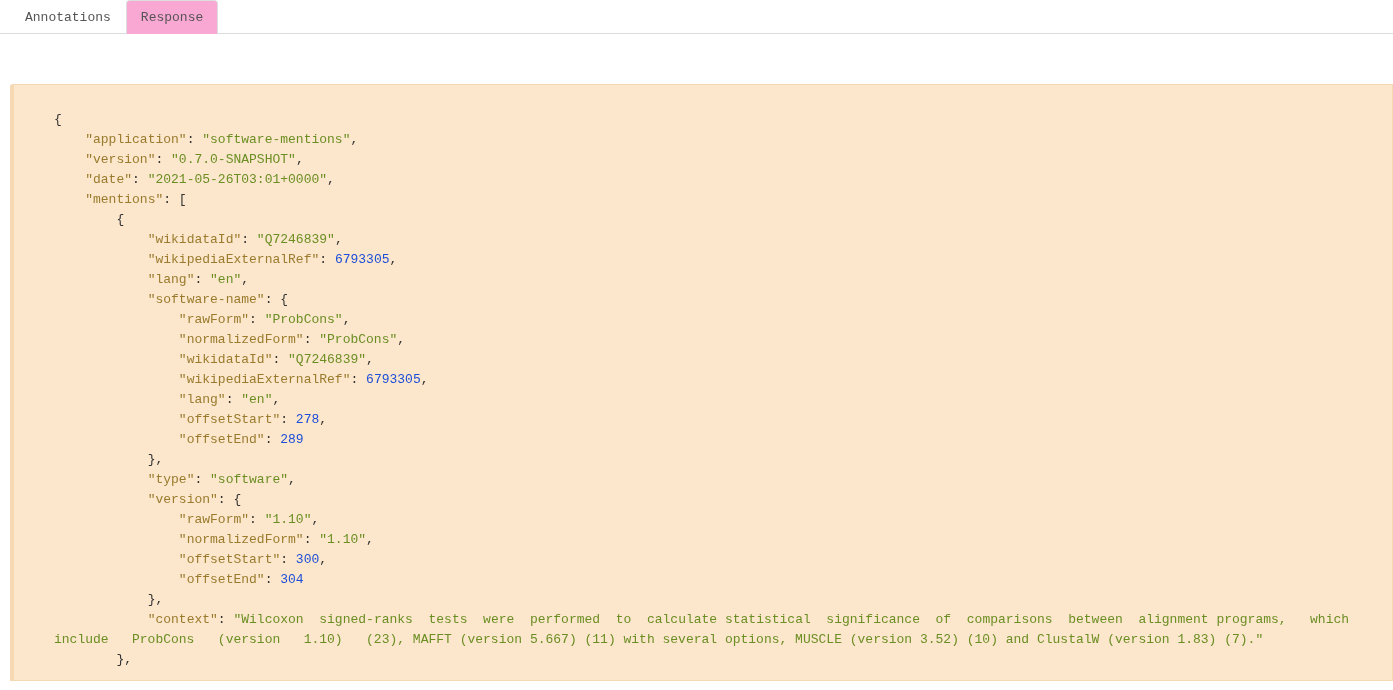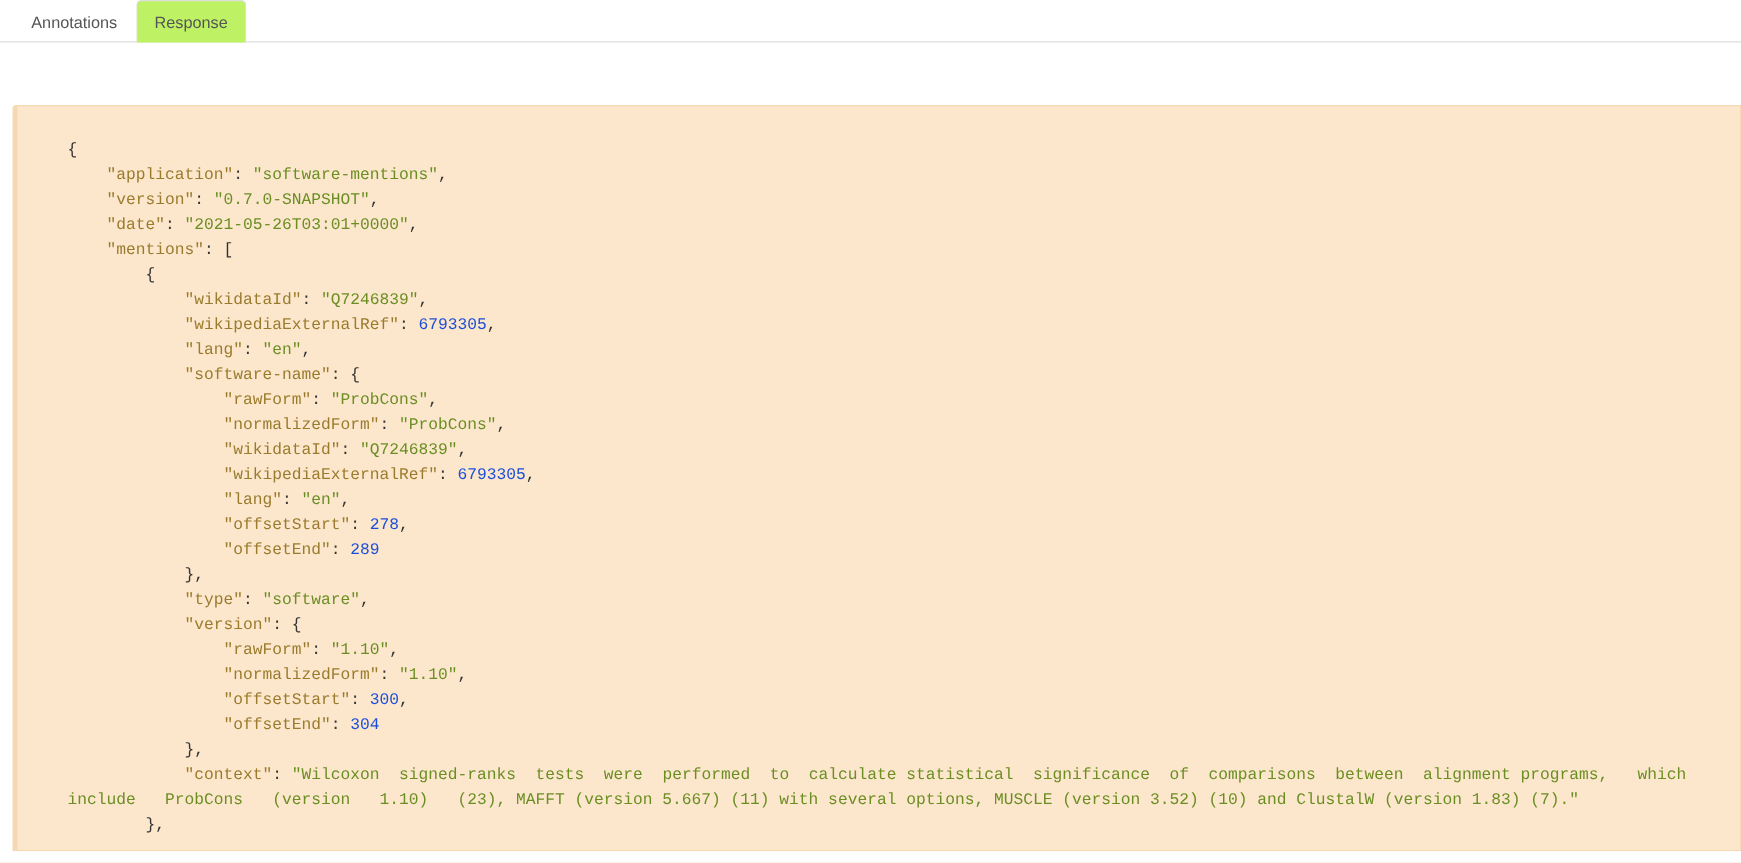--- a/index.html
+++ b/index.html
@@ -8,35 +8,36 @@
     padding: 0;
     font-family: "Helvetica Neue", Helvetica, Arial, sans-serif;
     font-size: 14px;
     color: #333;
     background: #fff;
   }
   .tabs {
     display: flex;
     border-bottom: 1px solid #ddd;
     padding-left: 10px;
+    font-family: Liberation Mono, monospace;
   }
   .tab {
     padding: 9px 14px;
     color: #555;
     cursor: pointer;
     border: 1px solid transparent;
     border-bottom: none;
     margin-bottom: -1px;
     border-top-left-radius: 4px;
     border-top-right-radius: 4px;
     font-size: 13px;
   }
   .tab.active {
     color: #555;
-    background: #bef264;
+    background: #f9a8d4;
     border-color: #ddd;
   }
   .content {
     padding: 50px 0 0 10px;
   }
   .json-panel {
     background: #fce7cc;
     border: 1px solid #f5d9b2;
     border-left: 4px solid #f5d9b2;
     border-radius: 3px 0 0 0;

